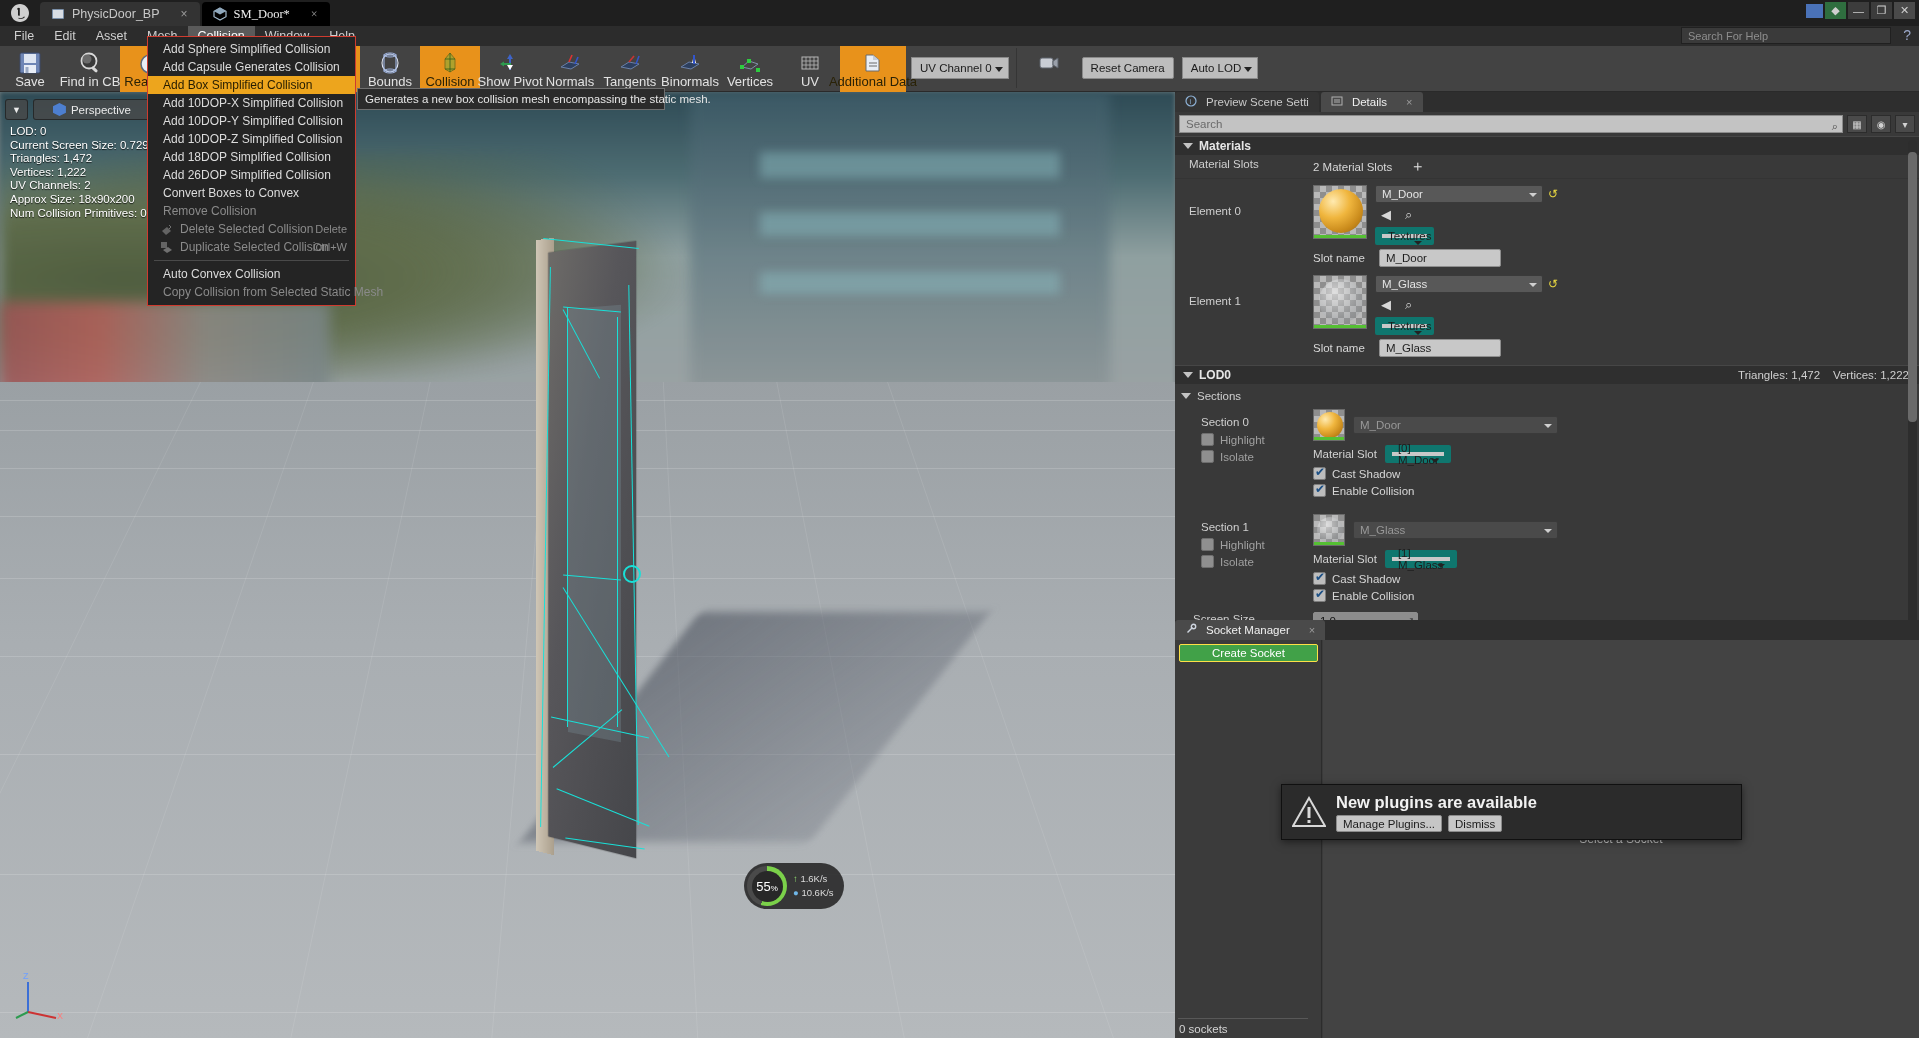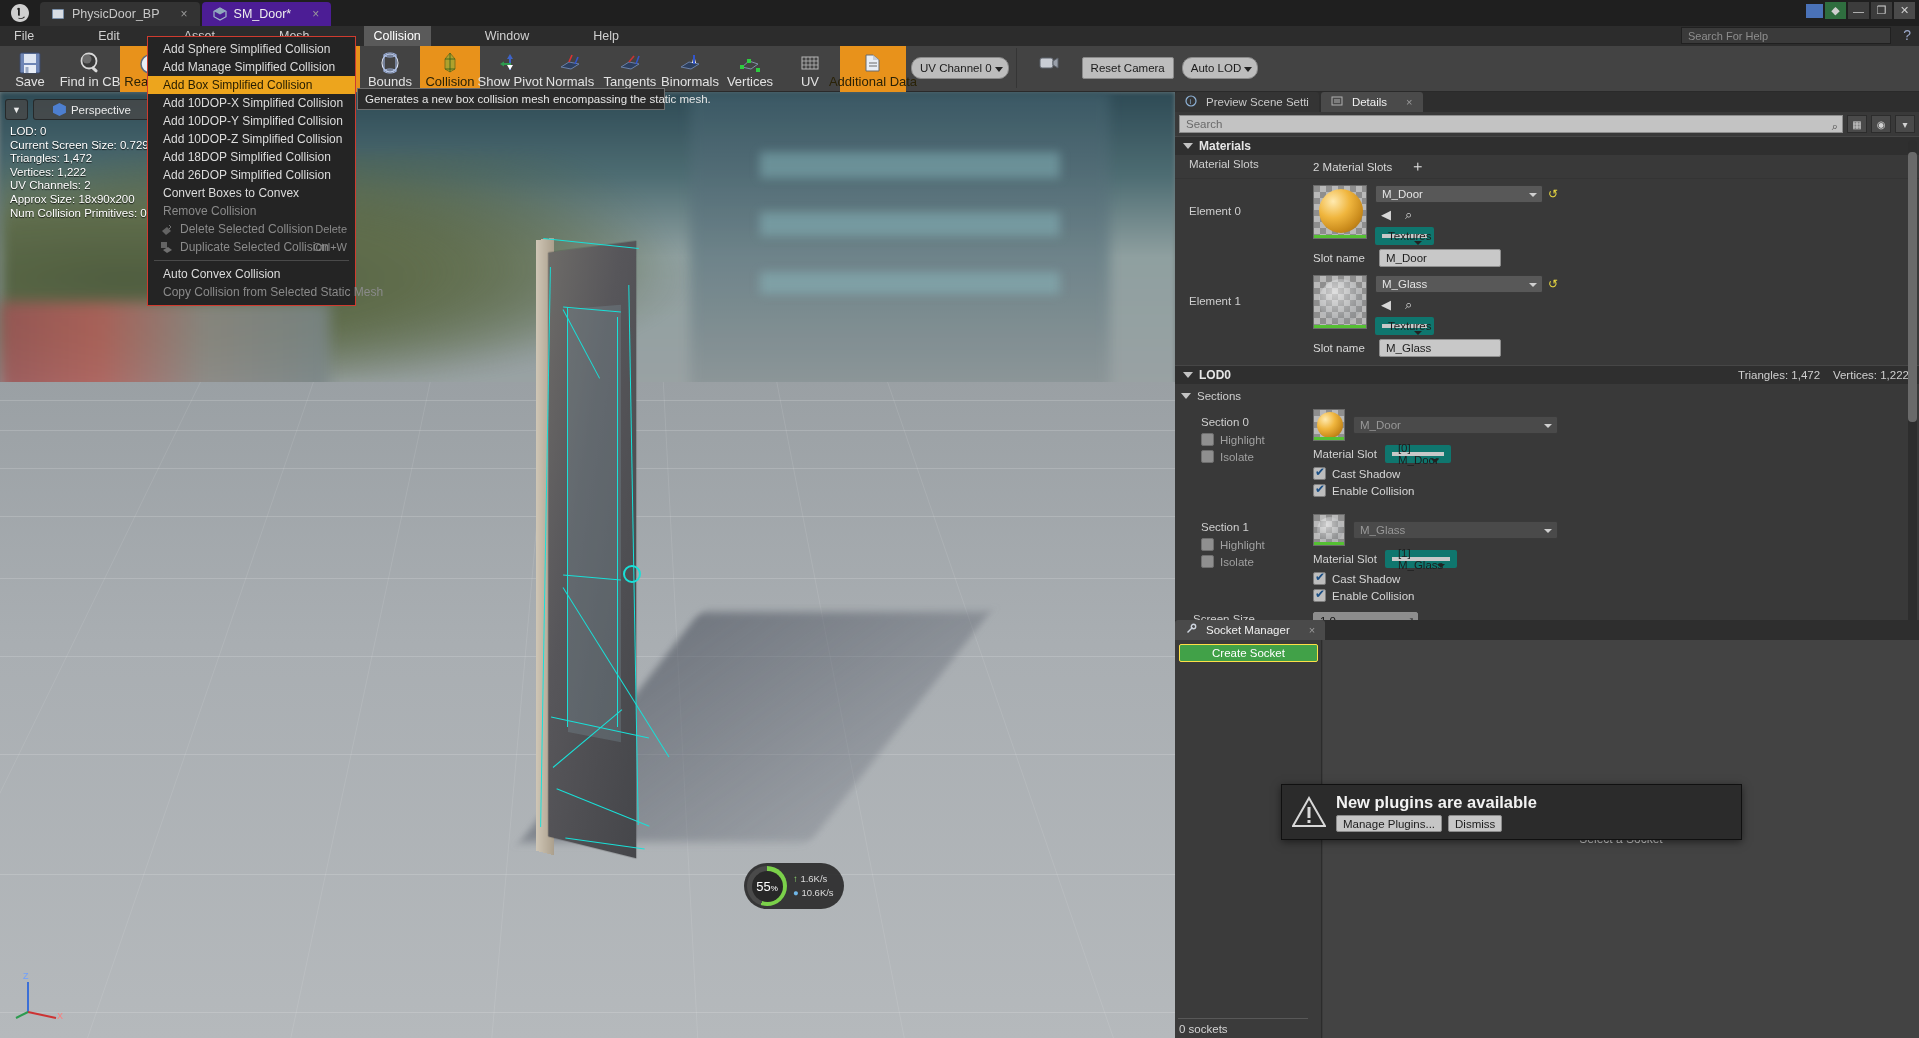--- a/index.html
+++ b/index.html
@@ -20,36 +20,36 @@
   .ue-logo {
     width: 40px; height: 26px; display: flex; align-items: center; justify-content: center;
     color: #cfcfcf; font-size: 17px; font-weight: bold;
   }
   .tab {
     height: 24px; display: flex; align-items: center; gap: 7px;
     padding: 0 12px 0 11px; font-size: 12.5px; color: #c8c8c8;
     border-top-left-radius: 4px; border-top-right-radius: 4px;
     background: #333; margin-right: 2px; position: relative;
   }
-  .tab.active { background: #4c1d95; color: #eee; }
+  .tab.active { background: #000000; color: #eee; font-family: Liberation Serif, serif; }
   .tab .tclose { color: #9a9a9a; font-size: 12px; margin-left: 14px; }
   .tab-ico { width: 14px; height: 14px; display: inline-block; }
   .win-ctrls {
     position: absolute; right: 4px; top: 2px; display: flex; gap: 2px; align-items: center;
   }
   .wbtn { width: 21px; height: 17px; background: #3c3c3c; color: #cfcfcf; font-size: 11px;
           display: flex; align-items: center; justify-content: center; }
   .wbtn.close { background: #4a4a4a; }
   .wbtn.green { background: #2f6e3f; }
   .badge-sq { width: 17px; height: 14px; background: #4a72b8; }
 
   
   .menubar {
     position: absolute; left: 0; top: 26px; width: 1919px; height: 20px;
-    background: #2c2c2c; display: flex; align-items: center; padding-left: 4px; gap: 44px;
+    background: #2c2c2c; display: flex; align-items: center; padding-left: 4px;
   }
   .menu-item { padding: 2px 10px; font-size: 12.5px; color: #d0d0d0; height: 20px; line-height: 16px; }
   .menu-item.open { background: #5a5a5a; color: #fff; }
   .search-help {
     position: absolute; right: 28px; top: 27px; width: 210px; height: 17px;
     background: #3a3a3a; border: 1px solid #202020; font-size: 11px; color: #8e8e8e;
     padding: 1px 6px; line-height: 15px;
   }
   .help-q { position: absolute; right: 8px; top: 27px; color: #9aa7c8; font-size: 14px; }
 
@@ -64,21 +64,21 @@
     align-items: center; justify-content: flex-start; padding-top: 3px;
     font-size: 10.5px; color: #e2e2e2; position: relative;
   }
   .tb-btn.hi { background: #e8921b; color: #2a2206; }
   .tb-ico { height: 27px; display: flex; align-items: center; justify-content: center; }
   .tb-lbl { line-height: 11px; white-space: nowrap; font-size: 13px; }
   .tb-sep { width: 1px; height: 40px; background: #353535; margin: 2px 2px 0 2px; }
   .tb-combo {
     height: 22px; margin: 11px 5px 0 5px; padding: 0 16px 0 8px;
     background: #bdbdbd; color: #1b1b1b; font-size: 11.5px;
-    display: flex; align-items: center; border: 1px solid #8a8a8a; border-radius: 10px;
+    display: flex; align-items: center; border: 1px solid #8a8a8a; border-radius: 0;
     position: relative; white-space: nowrap;
   }
   .tb-combo::after {
     content: ""; position: absolute; right: 5px; top: 9px;
     border-left: 4px solid transparent; border-right: 4px solid transparent; border-top: 5px solid #222;
   }
   .tb-plain {
     height: 22px; margin: 11px 3px 0 3px; padding: 0 8px;
     background: #bdbdbd; color: #1b1b1b; font-size: 11.5px;
     display: flex; align-items: center; border: 1px solid #8a8a8a; border-radius: 2px; white-space: nowrap;
@@ -506,21 +506,21 @@
             <path d="M17 11l5-3v10l-5-3z" fill="#9aa0aa" stroke="#5d626b"></path>
           </svg>
       </span>
     </div>
     <div class="tb-plain">Reset Camera</div>
     <div class="tb-combo">Auto LOD</div>
   </div>
 
   <div class="dropdown">
     <div class="dd-item">Add Sphere Simplified Collision</div>
-    <div class="dd-item">Add Manage Simplified Collision</div>
+    <div class="dd-item">Add Capsule Generates Collision</div>
     <div class="dd-item sel">Add Box Simplified Collision</div>
     <div class="dd-item">Add 10DOP-X Simplified Collision</div>
     <div class="dd-item">Add 10DOP-Y Simplified Collision</div>
     <div class="dd-item">Add 10DOP-Z Simplified Collision</div>
     <div class="dd-item">Add 18DOP Simplified Collision</div>
     <div class="dd-item">Add 26DOP Simplified Collision</div>
     <div class="dd-item">Convert Boxes to Convex</div>
     <div class="dd-item dim">Remove Collision</div>
     <div class="dd-item dim" style="padding-left:32px;">
       <span class="ddico">

